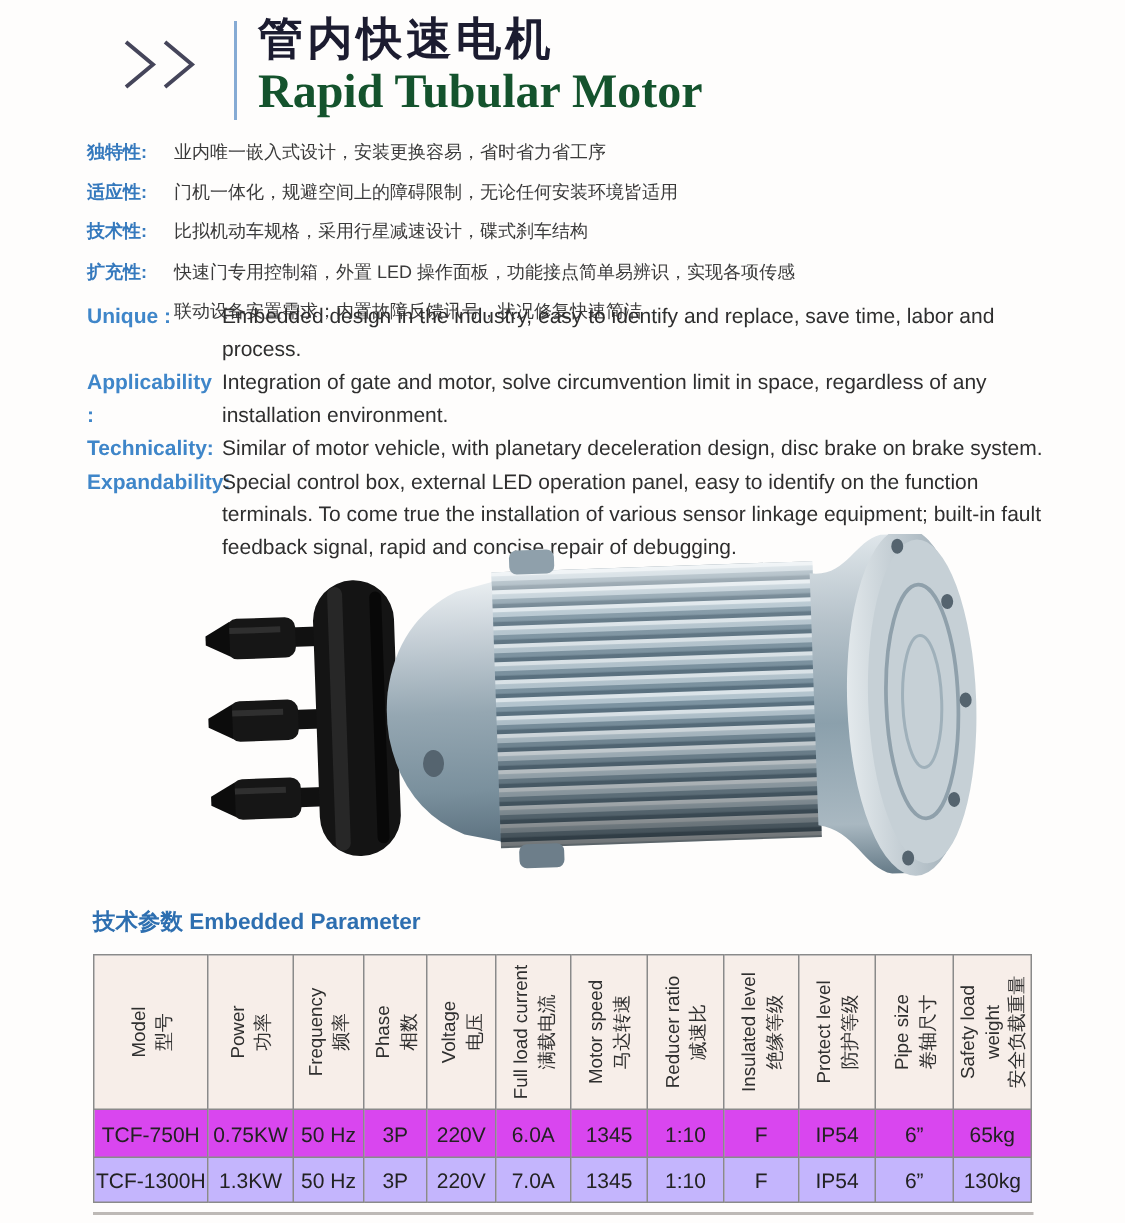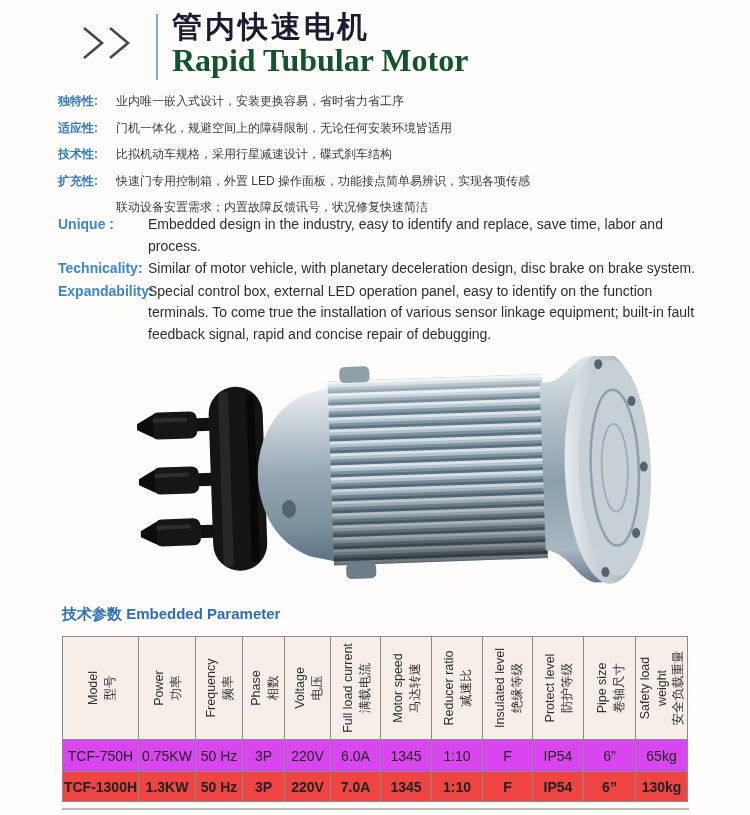--- a/index.html
+++ b/index.html
@@ -25,21 +25,21 @@
   }
 
   
   .features-zh { position:absolute; left:58px; top:88px; font-size:12px; }
   .frow { display:flex; line-height:26.5px; }
   .frow .lbl { color:#3579bd; font-weight:bold; width:58px; flex:none; }
   .frow .txt { color:#3a3a3a; }
   .frow .txt span { display:block; }
 
   
-  .features-en { position:absolute; left:58px; top:214px; font-size:14px; }
+  .features-en { position:absolute; left:58px; top:200px; font-size:14px; }
   .erow { display:flex; line-height:21.5px; margin-bottom:1px; }
   .erow .lbl { color:#3f86c9; font-weight:bold; width:90px; flex:none; }
   .erow .txt { color:#2e2e2e; width:548px; }
 
   
   .photo { position:absolute; left:85px; top:356px; }
 
   
   .tech-heading {
     position:absolute; left:62px; top:605px;
@@ -58,21 +58,21 @@
     transform:translate(-50%,-50%) rotate(-90deg);
     white-space:nowrap; font-size:12.5px; color:#2f2f2f;
     line-height:1.32; text-align:center;
   }
   .vtext span { display:block; }
   .vtext.wrap { white-space:normal; width:88px; }
   .spec-table td {
     height:31px; text-align:center; vertical-align:middle;
     font-size:14px; color:#222; background:#d946ef;
   }
-  .spec-table tr.alt td { background:#ef4444; height:29px;font-weight:bold; }
+  .spec-table tr.alt td { background:#c4b5fd; height:29px; }
   .table-underline {
     position:absolute; left:62px; top:808px; width:627px; height:2px; background:#bdb9b6;
   }
 </style>
 </head>
 <body>
 
 <div class="page">
 
   <div class="header">
@@ -106,20 +106,24 @@
         <span>快速门专用控制箱，外置 LED 操作面板，功能接点简单易辨识，实现各项传感</span>
         <span>联动设备安置需求；内置故障反馈讯号，状况修复快速简洁</span>
       </span>
     </div>
   </div>
 
   <div class="features-en">
     <div class="erow">
       <span class="lbl">Unique :</span>
       <span class="txt">Embedded design in the industry, easy to identify and replace, save time, labor and process.</span>
+    </div>
+    <div class="erow">
+      <span class="lbl">Applicability :</span>
+      <span class="txt">Integration of gate and motor, solve circumvention limit in space, regardless of any installation environment.</span>
     </div>
     <div class="erow">
       <span class="lbl">Technicality:</span>
       <span class="txt">Similar of motor vehicle, with planetary deceleration design, disc brake  on brake system.</span>
     </div>
     <div class="erow">
       <span class="lbl">Expandability:</span>
       <span class="txt">Special control box, external LED operation panel, easy to identify on the function terminals. To come true the installation of various sensor linkage equipment; built-in fault feedback signal, rapid and concise repair of debugging.</span>
     </div>
   </div>

